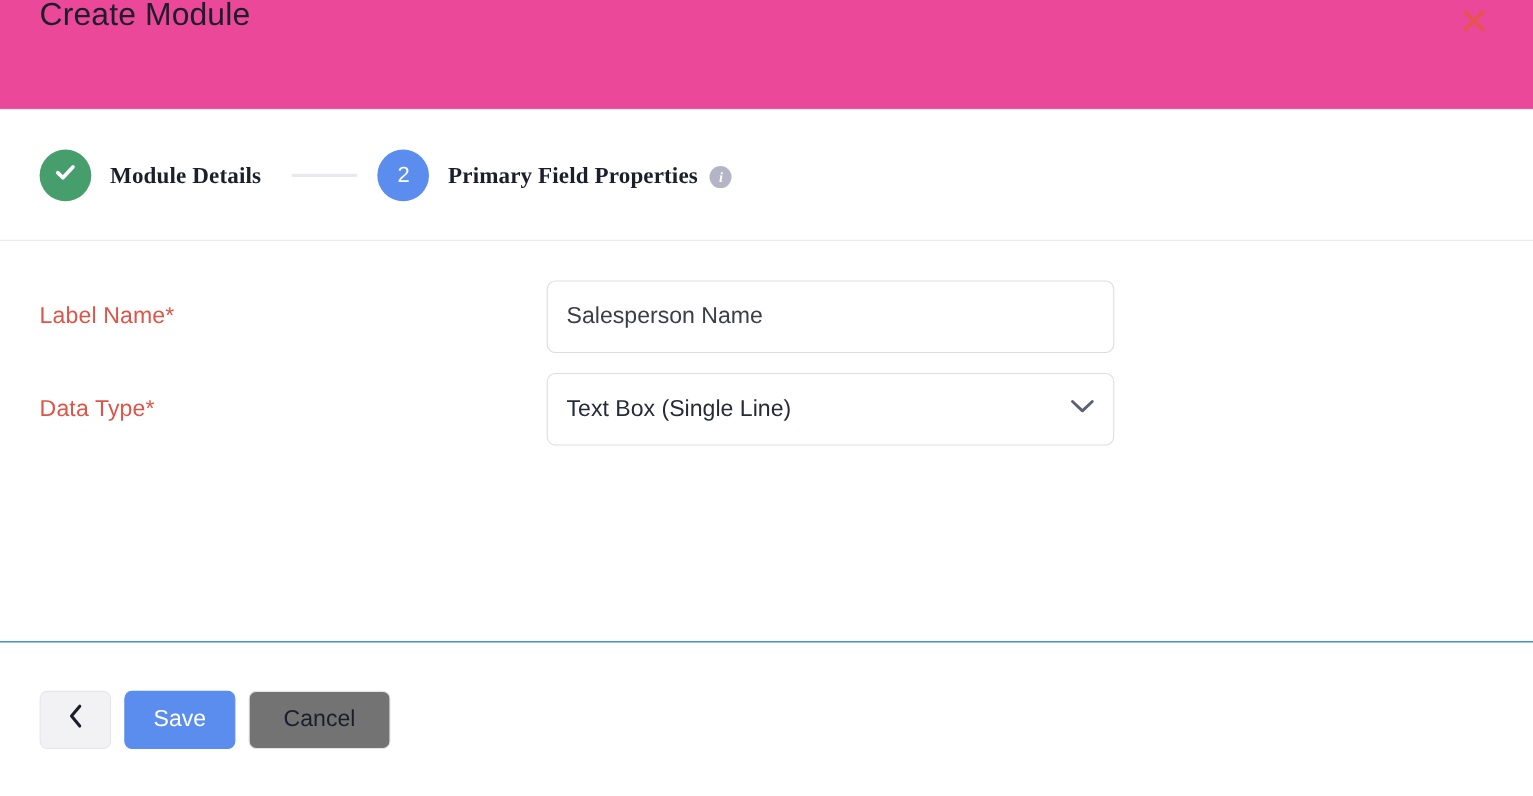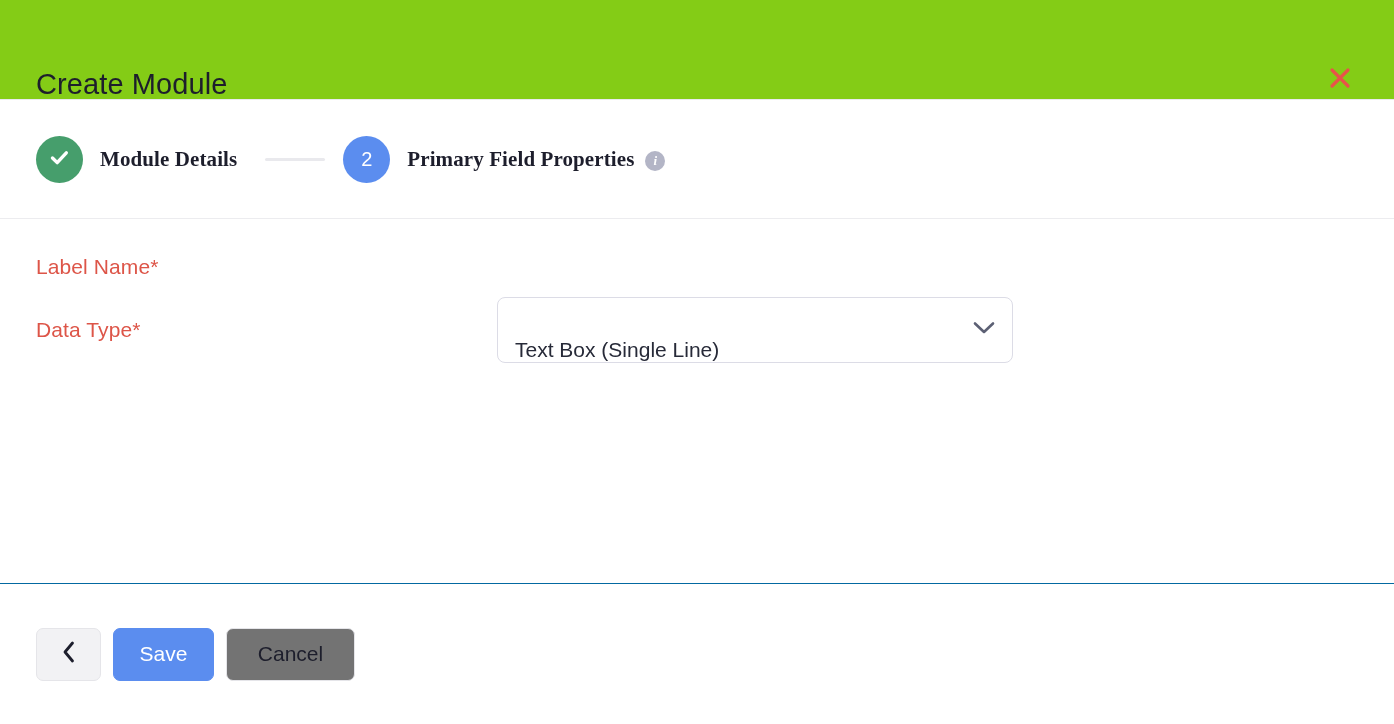--- a/index.html
+++ b/index.html
@@ -13,23 +13,23 @@
   .modal {
     width: 1394px; height: 724px;
     background: #ffffff;
     display: flex; flex-direction: column;
     position: relative; overflow: hidden;
   }
 
   
   .modal-header {
     height: 100px; flex: 0 0 100px;
-    background: #84cc16;
+    background: #ec4899;
     border-bottom: 1px solid #e9eaee;
-    display: flex; align-items: flex-end;
+    display: flex; align-items: flex-start;
     justify-content: space-between;
     padding: 0 34px 0 36px;
   }
   .modal-title {
     font-size: 29px; font-weight: 400;
     color: #1d1e2c; letter-spacing: .1px;
     line-height: 1;
   }
   .close-btn {
     width: 40px; height: 40px;
@@ -101,21 +101,21 @@
     background: #ffffff;
     font-family: "Liberation Sans", sans-serif;
     font-size: 21px; color: #3c3d47;
     padding: 0 17px; outline: none;
   }
   .select-wrap { position: relative; width: 516px; height: 66px; }
   .select-box {
     width: 516px; height: 66px;
     border: 1px solid #dcdce6; border-radius: 8px;
     background: #ffffff;
-    display: flex; align-items: flex-end;
+    display: flex; align-items: center;
     padding: 0 17px;
     font-size: 21px; color: #272a38;
     cursor: pointer;
   }
   .chevron-down {
     position: absolute; right: 18px; top: 50%;
     transform: translateY(-50%);
     pointer-events: none;
   }
 
@@ -208,20 +208,23 @@
       <div class="step-label bold">Primary Field Properties</div>
       <span class="info-icon">i</span>
     </div>
 
   </div>
 
   <div class="modal-body">
 
     <div class="form-row">
       <div class="form-label required">Label Name*</div>
+      <div class="form-control">
+        <input class="text-input" type="text" value="Salesperson Name" style="">
+      </div>
     </div>
 
     <div class="form-row">
       <div class="form-label required">Data Type*</div>
       <div class="form-control">
         <div class="select-wrap">
           <div class="select-box">
             <span>Text Box (Single Line)</span>
           </div>
           <span class="chevron-down">

